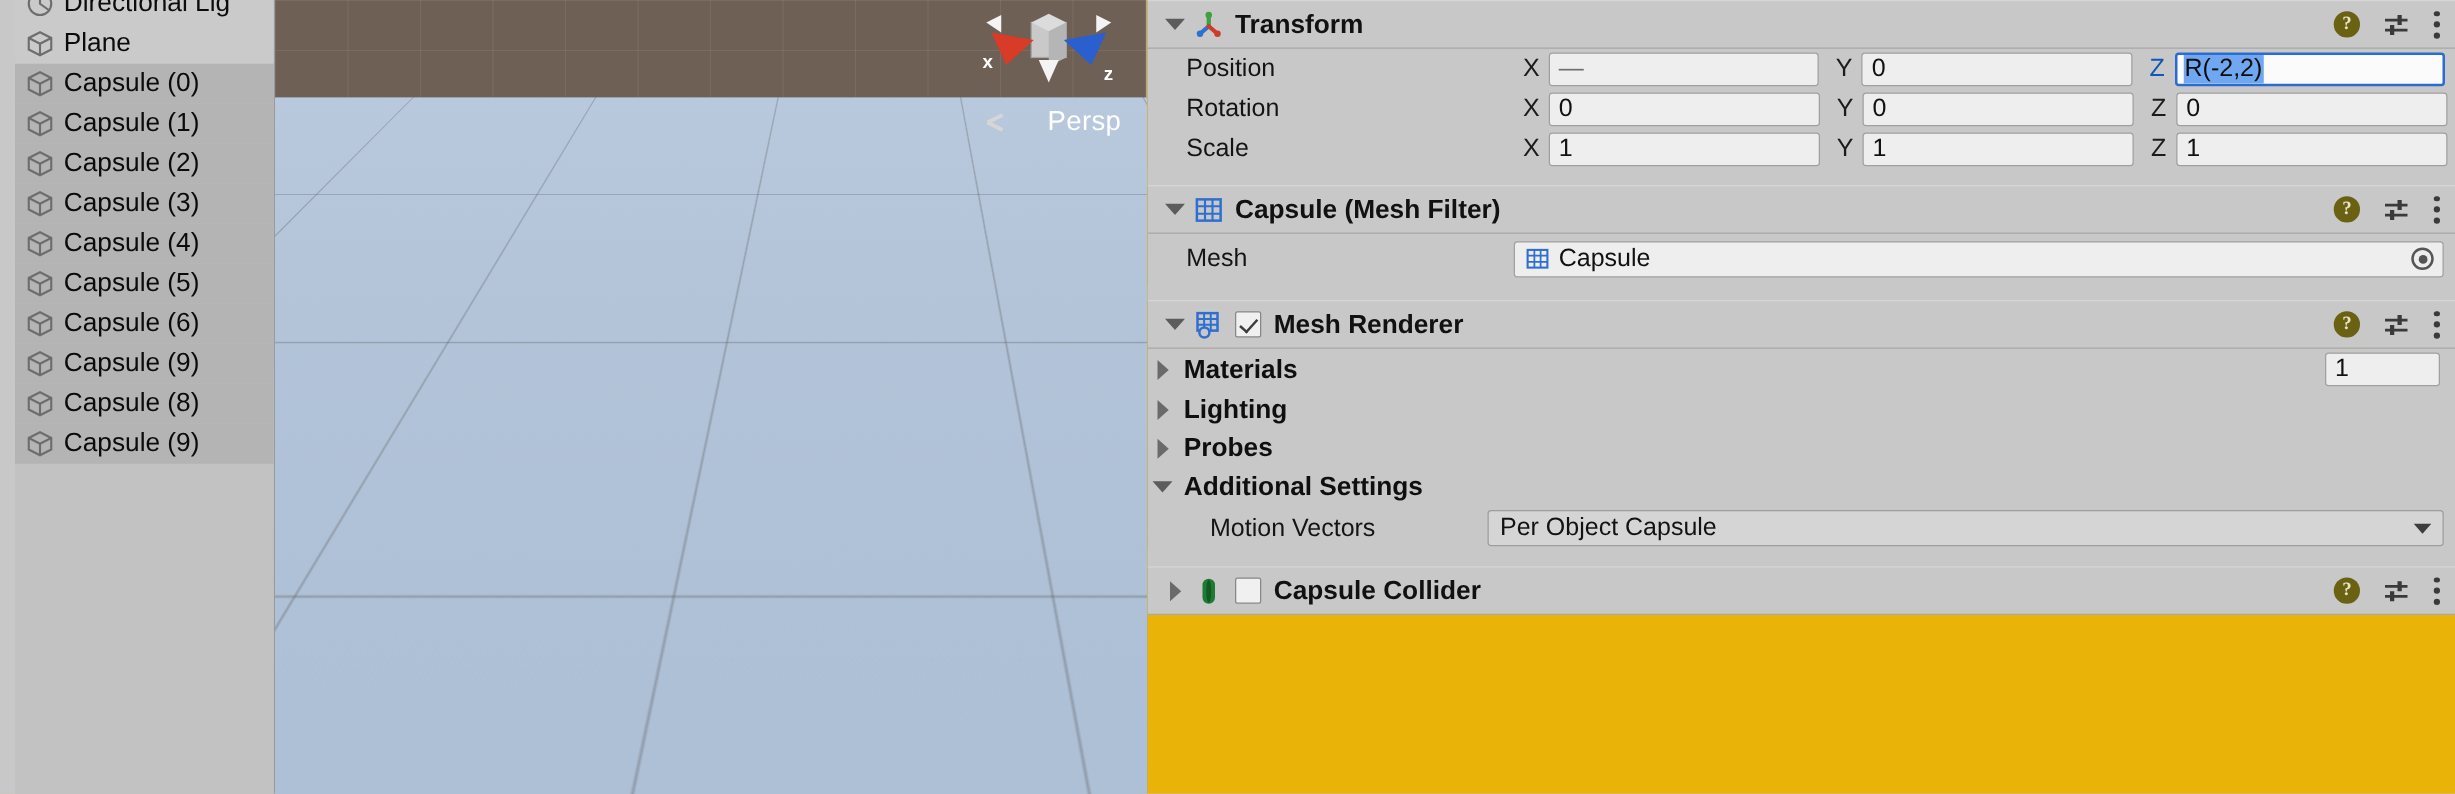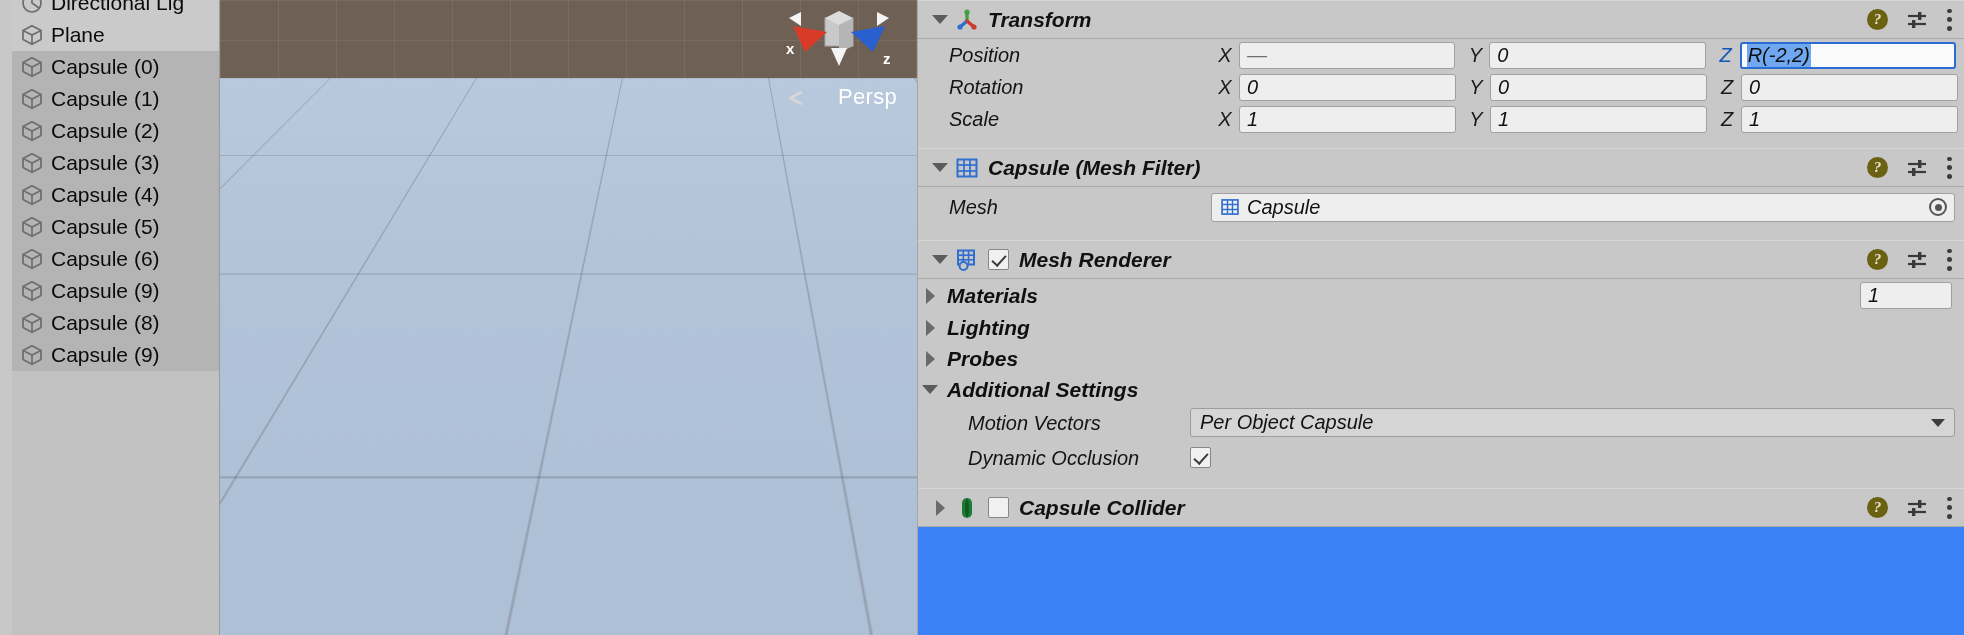--- a/index.html
+++ b/index.html
@@ -129,25 +129,24 @@
   #persp-arrow {
     position: absolute;
     right: 103px; top: 90px;
     width: 26px; height: 16px;
   }
 
   
   #inspector {
     flex: 1 1 auto;
     height: 635px;
-    background: #3b82f6;
+    background: #eab308;
     overflow: hidden;
     position: relative;
     border-left: 1px solid #a6a6a6;
-    font-style: italic;
   }
   .comp-header {
     height: 39px;
     display: flex;
     align-items: center;
     background: #c8c8c8;
     border-bottom: 1px solid #a8a8a8;
     border-top: 1px solid #d5d5d5;
     padding: 0 10px 0 12px;
     position: relative;
@@ -756,24 +755,20 @@
       </div>
 
       <div class="popup-row">
         <div class="prop-label">Motion Vectors</div>
         <div class="popup-field">
           <span>Per Object Capsule</span>
           <span class="popup-caret"></span>
         </div>
       </div>
 
-      <div class="popup-row">
-        <div class="prop-label">Dynamic Occlusion</div>
-        <div class="small-check checked"></div>
-      </div>
       <div class="spacer-gap"></div>
     </div>
 
     <div class="comp-header">
       <div class="foldout">
           <div class="tri-right"></div>
         </div>
       <div class="comp-icon">
         <svg width="24" height="24" viewBox="0 0 24 24">
           <rect x="7" y="2" width="10" height="20" rx="5" fill="#1f7a34"></rect>

